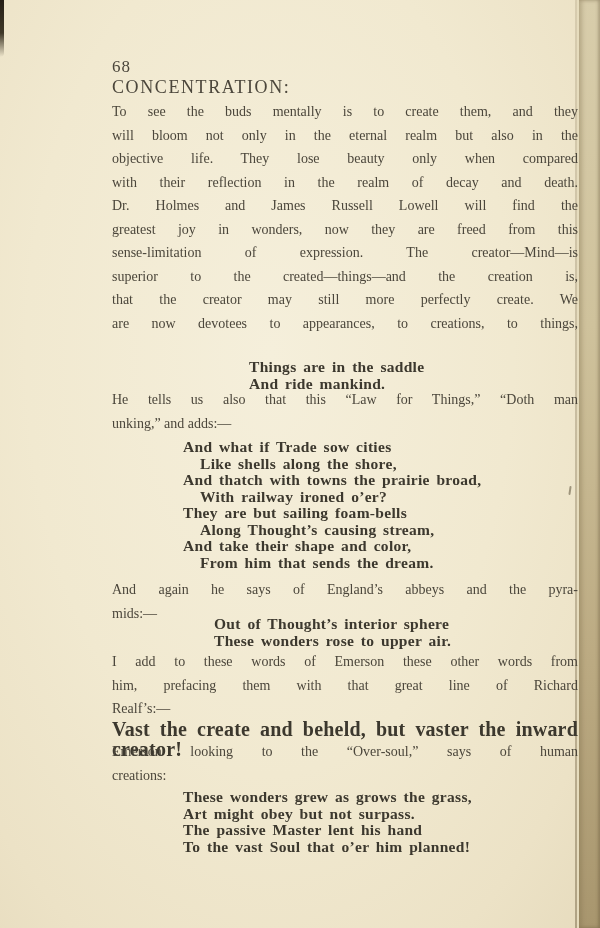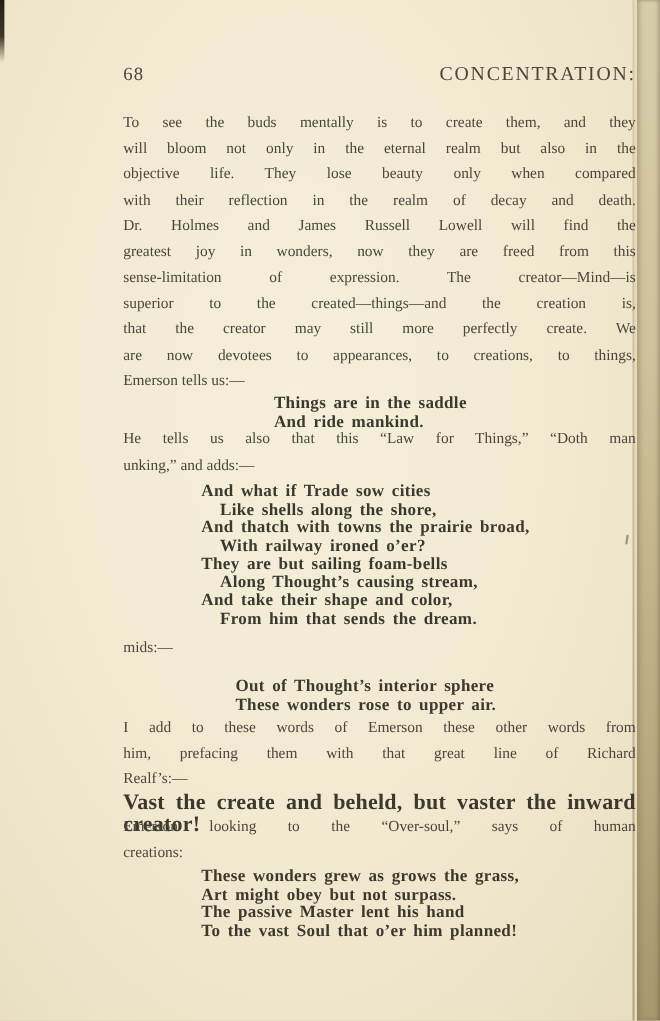--- a/index.html
+++ b/index.html
@@ -35,20 +35,21 @@
   }
   .speck {
     position: absolute; left: 569px; top: 486px; width: 2px; height: 9px;
     background: rgba(92,82,60,.55); border-radius: 1px; transform: rotate(8deg);
   }
   
   .header {
     position: absolute; left: 112px; top: 57px; width: 466px;
     display: flex; justify-content: space-between; align-items: baseline;
     line-height: 20px;
+    flex-direction: column;
   }
   .folio { font-size: 17px; letter-spacing: 1px; }
   .running-title { font-size: 18px; letter-spacing: 1.6px; font-weight: normal; }
   
   .blk { position: absolute; left: 112px; width: 466px; }
   .prose { font-size: 14px; line-height: 23.5px; }
   .pl { text-align: justify; text-align-last: justify; }
   .pl.end { text-align-last: left; }
   .verse {
     font-size: 15.5px; line-height: 16.5px; font-weight: bold;
@@ -84,21 +85,20 @@
     <div class="pl">To see the buds mentally is to create them, and they</div>
     <div class="pl">will bloom not only in the eternal realm but also in the</div>
     <div class="pl">objective life.  They lose beauty only when compared</div>
     <div class="pl">with their reflection in the realm of decay and death.</div>
     <div class="pl">Dr. Holmes and James Russell Lowell will find the</div>
     <div class="pl">greatest joy in wonders, now they are freed from this</div>
     <div class="pl">sense-limitation of expression.  The creator—Mind—is</div>
     <div class="pl">superior to the created—things—and the creation is,</div>
     <div class="pl">that the creator may still more perfectly create.  We</div>
     <div class="pl">are now devotees to appearances, to creations, to things,</div>
-    <div class="pl end">Emerson tells us:—</div>
   </div>
 
   <div class="blk verse v-quote1" style="top:359px">
     <div class="vl">Things are in the saddle</div>
     <div class="vl">And ride mankind.</div>
   </div>
 
   <div class="blk prose" style="top:388px">
     <div class="pl">He tells us also that this “Law for Things,” “Doth man</div>
     <div class="pl end">unking,” and adds:—</div>
@@ -109,20 +109,21 @@
     <div class="vl in">Like shells along the shore,</div>
     <div class="vl">And thatch with towns the prairie broad,</div>
     <div class="vl in">With railway ironed o’er?</div>
     <div class="vl">They are but sailing foam-bells</div>
     <div class="vl in">Along Thought’s causing stream,</div>
     <div class="vl">And take their shape and color,</div>
     <div class="vl in">From him that sends the dream.</div>
   </div>
 
   <div class="blk prose" style="top:578px">
+    <div class="pl">And again he says of England’s abbeys and the pyra-</div>
     <div class="pl end">mids:—</div>
   </div>
 
   <div class="blk verse v-quote3" style="top:616px">
     <div class="vl">Out of Thought’s interior sphere</div>
     <div class="vl">These wonders rose to upper air.</div>
   </div>
 
   <div class="blk prose" style="top:650px">
     <div class="pl">I add to these words of Emerson these other words from</div>

